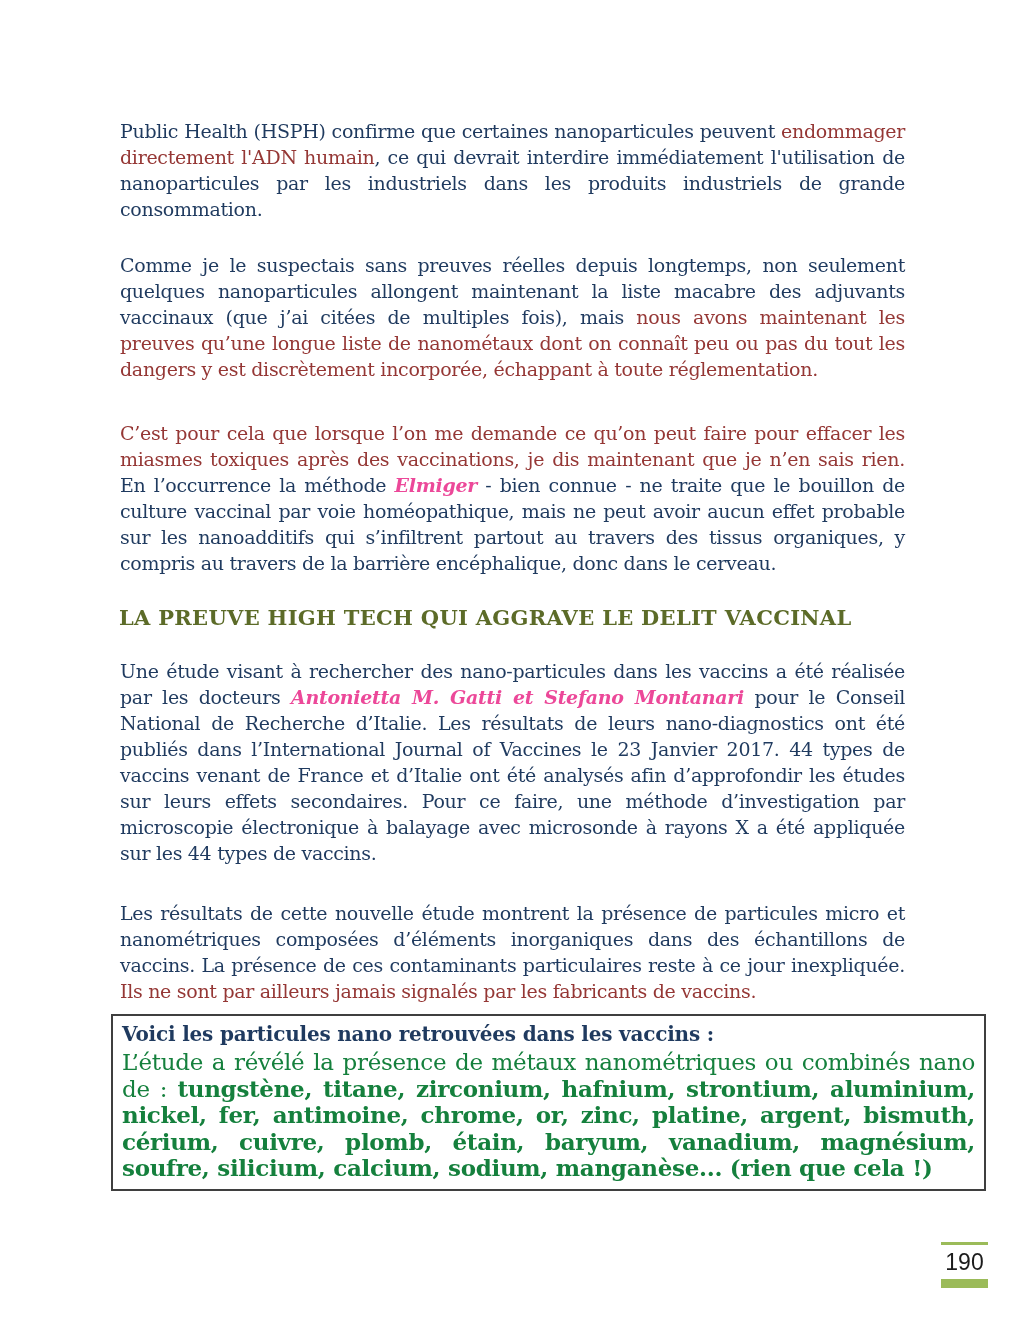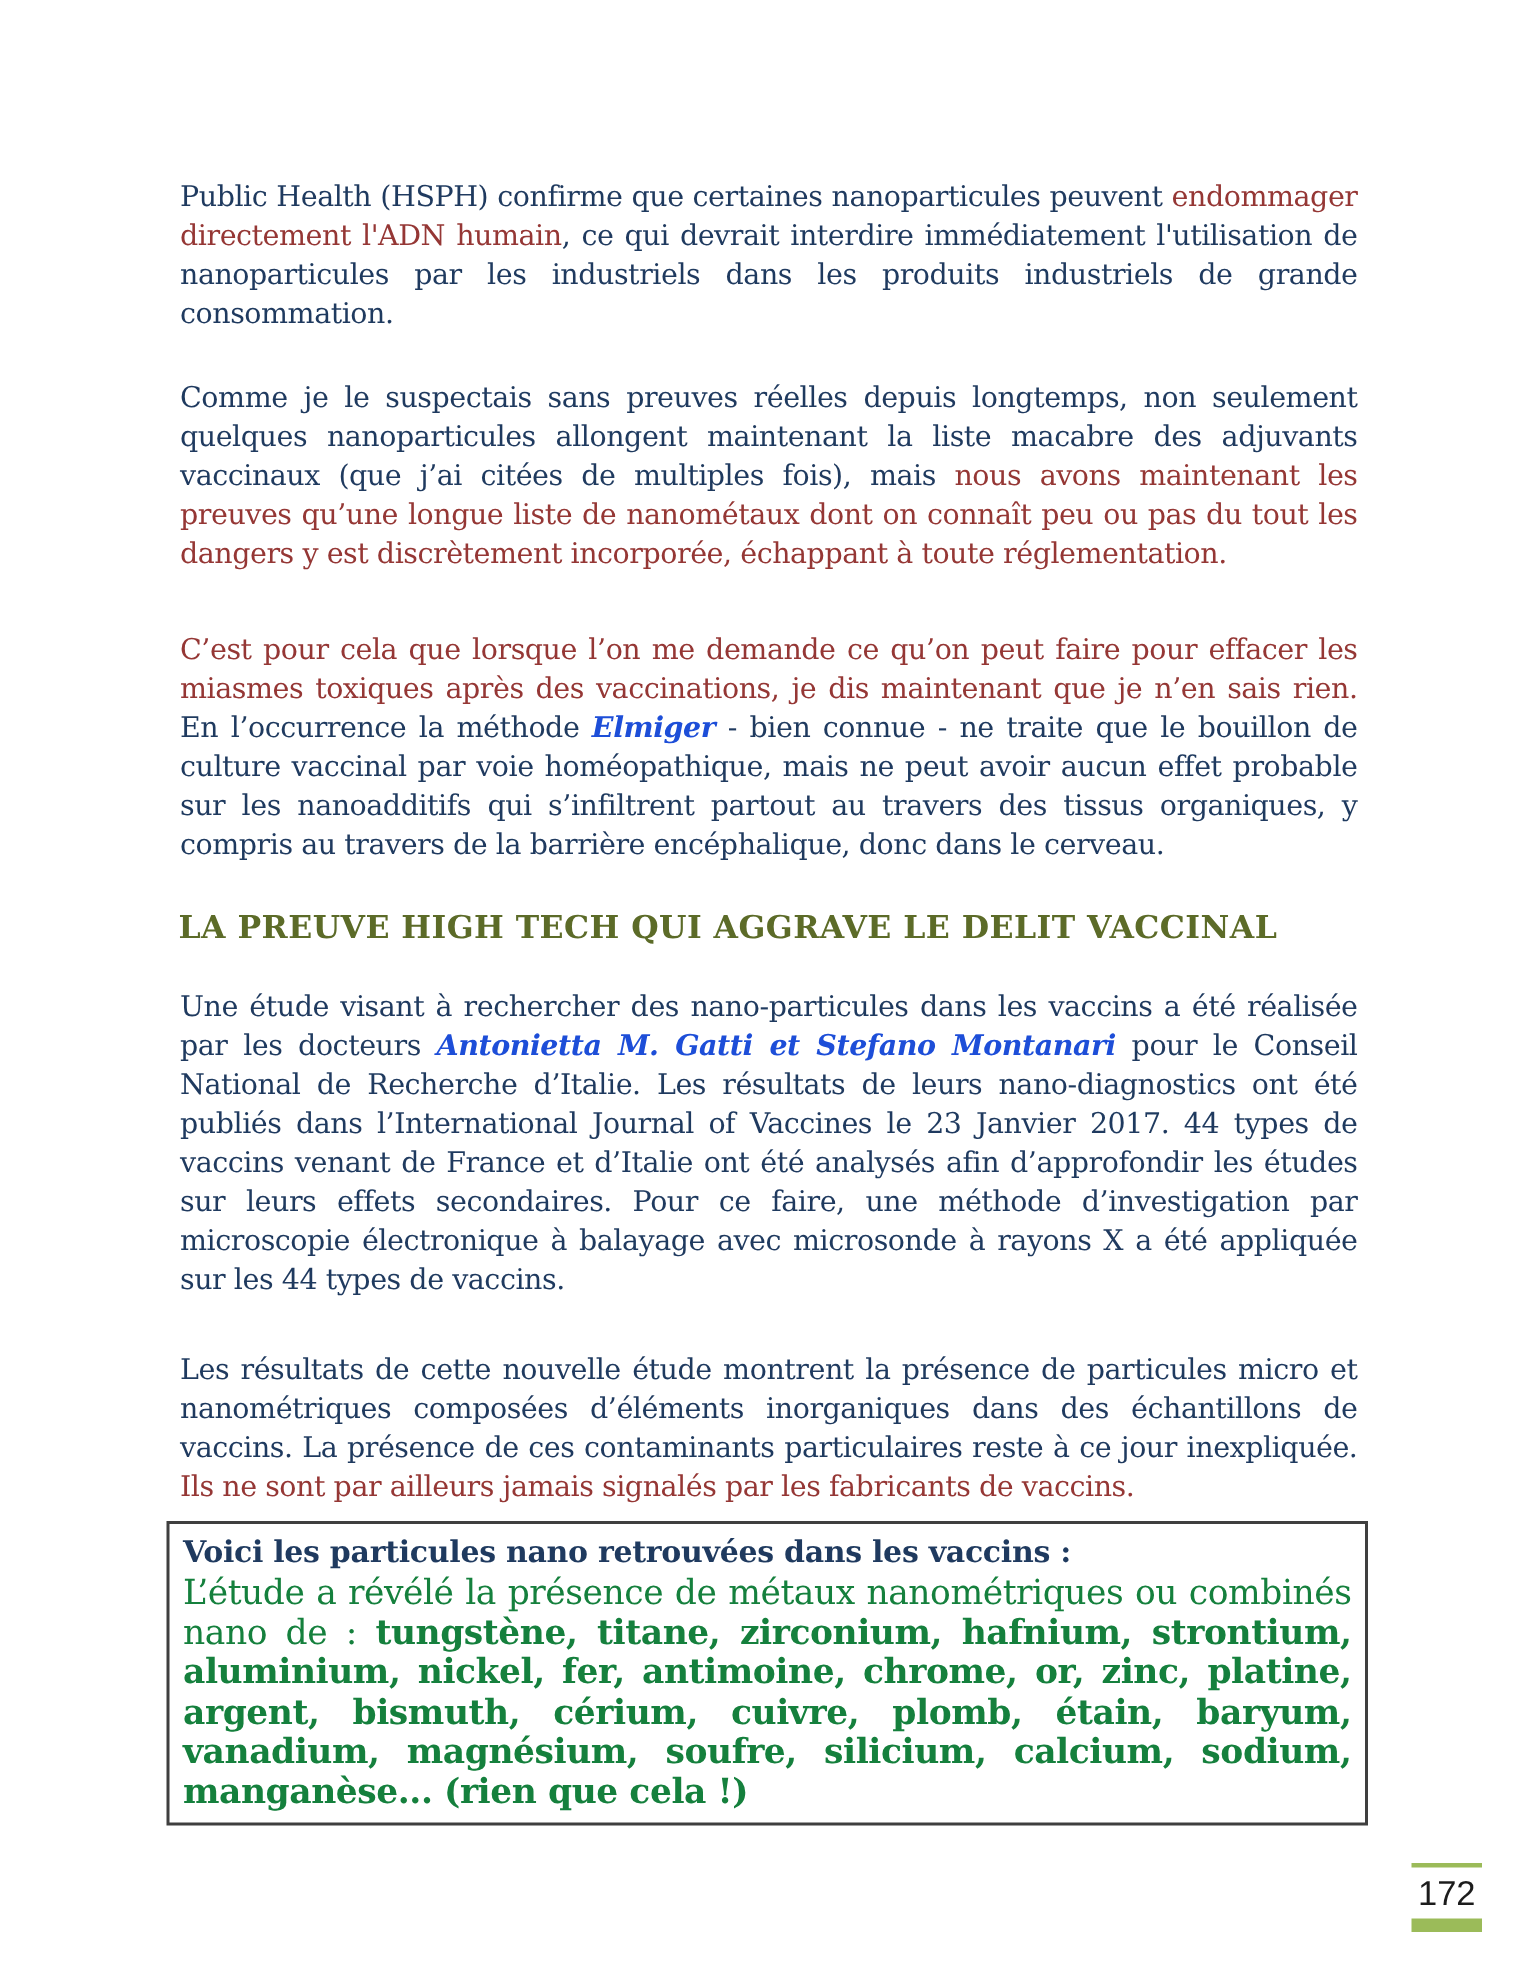--- a/index.html
+++ b/index.html
@@ -25,37 +25,37 @@
     left: 120px;
     width: 785px;
     margin: 0;
     font-size: 19px;
     line-height: 26px;
     letter-spacing: -0.3px;
     text-align: justify;
     color: #1f3a5f;
   }
   .red { color: #953735; }
-  .bi { font-weight: bold; font-style: italic; color: #1d4ed8; }
+  .bi { font-weight: bold; font-style: italic; color: #ec4899; }
   .section-heading {
     position: absolute;
     left: 119px;
     top: 604px;
     margin: 0;
     font-size: 21px;
     font-weight: bold;
     letter-spacing: 0.3px;
     color: #5c6b28;
     line-height: 27px;
   }
   .callout-box {
     position: absolute;
     left: 111px;
     top: 1014px;
-    width: 801px;
+    width: 875px;
     box-sizing: border-box;
     border: 2px solid #3f3f3f;
     background: #ffffff;
     padding: 4px 9px 7px 9px;
   }
   .box-title {
     margin: 0;
     font-size: 20px;
     font-weight: bold;
     color: #1f3a5f;
@@ -112,17 +112,17 @@
 
   <p class="para" style="top:900px;"><span>Les résultats de cette nouvelle étude montrent la présence de particules micro et nanométriques composées d’éléments inorganiques dans des échantillons de vaccins. La présence de ces contaminants particulaires reste à ce jour inexpliquée.</span><span class="red"> Ils ne sont par ailleurs jamais signalés par les fabricants de vaccins.</span></p>
 
   <div class="callout-box">
     <p class="box-title">Voici les particules nano retrouvées dans les vaccins :</p>
     <p class="box-body"><span>L’étude a révélé la présence de métaux nanométriques ou combinés nano de : </span><span class="metals">tungstène, titane, zirconium, hafnium, strontium, aluminium, nickel, fer, antimoine, chrome, or, zinc, platine, argent, bismuth, cérium, cuivre, plomb, étain, baryum, vanadium, magnésium, soufre, silicium, calcium, sodium, manganèse... (rien que cela !)</span></p>
   </div>
 
   <div class="page-footer">
     <div class="rule-thin"></div>
-    <div class="page-number">172</div>
+    <div class="page-number">190</div>
     <div class="rule-thick"></div>
   </div>
 
 </div>
 
 </body></html>

